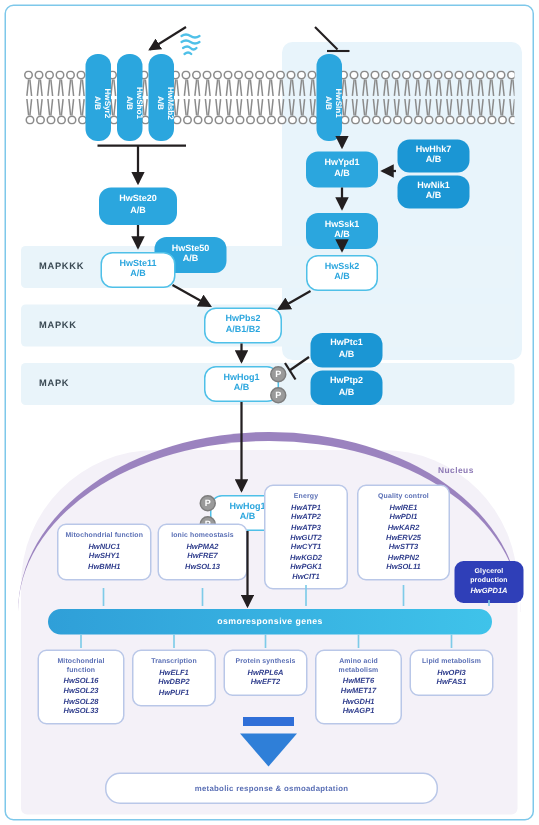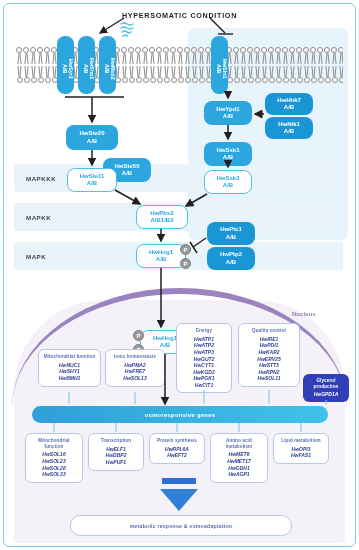--- a/index.html
+++ b/index.html
@@ -63,21 +63,20 @@
   .squig{position:absolute;left:118px;top:22px;}
 </style>
 </head>
 <body>
 
 <div id="page">
   <div class="frame"></div>
 
   <div class="sln-panel"></div>
 
-  <div class="title">HYPERSOMATIC CONDITION</div>
 
   <div class="band" style="top:164px;width:329px;">
     <span>MAPKKK</span>
   </div>
   <div class="band" style="top:203px;width:329px;">
     <span>MAPKK</span>
   </div>
   <div class="band" style="top:242px;width:329px;">
     <span>MAPK</span>
   </div>

